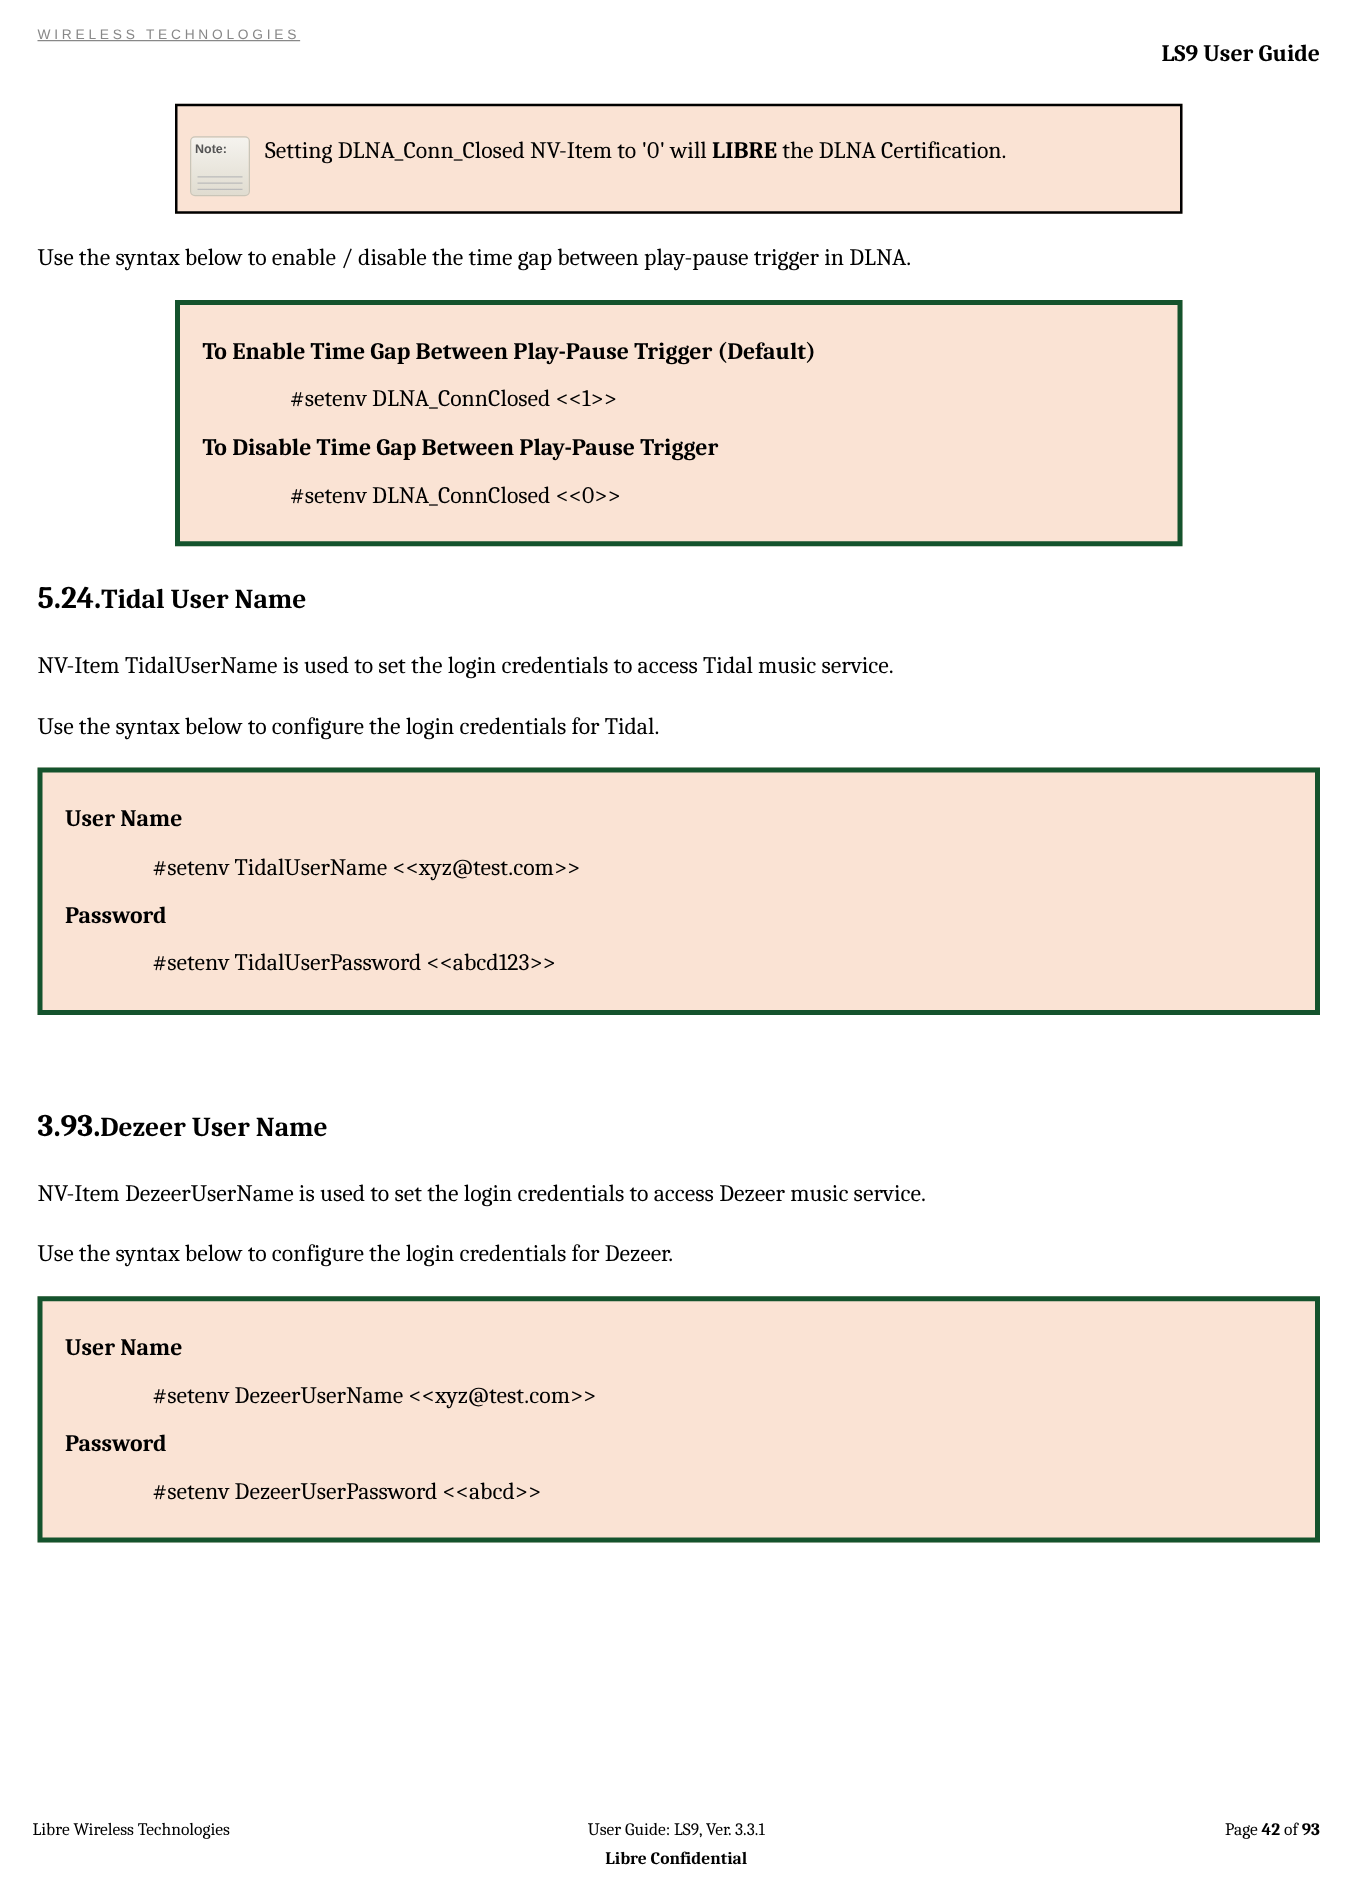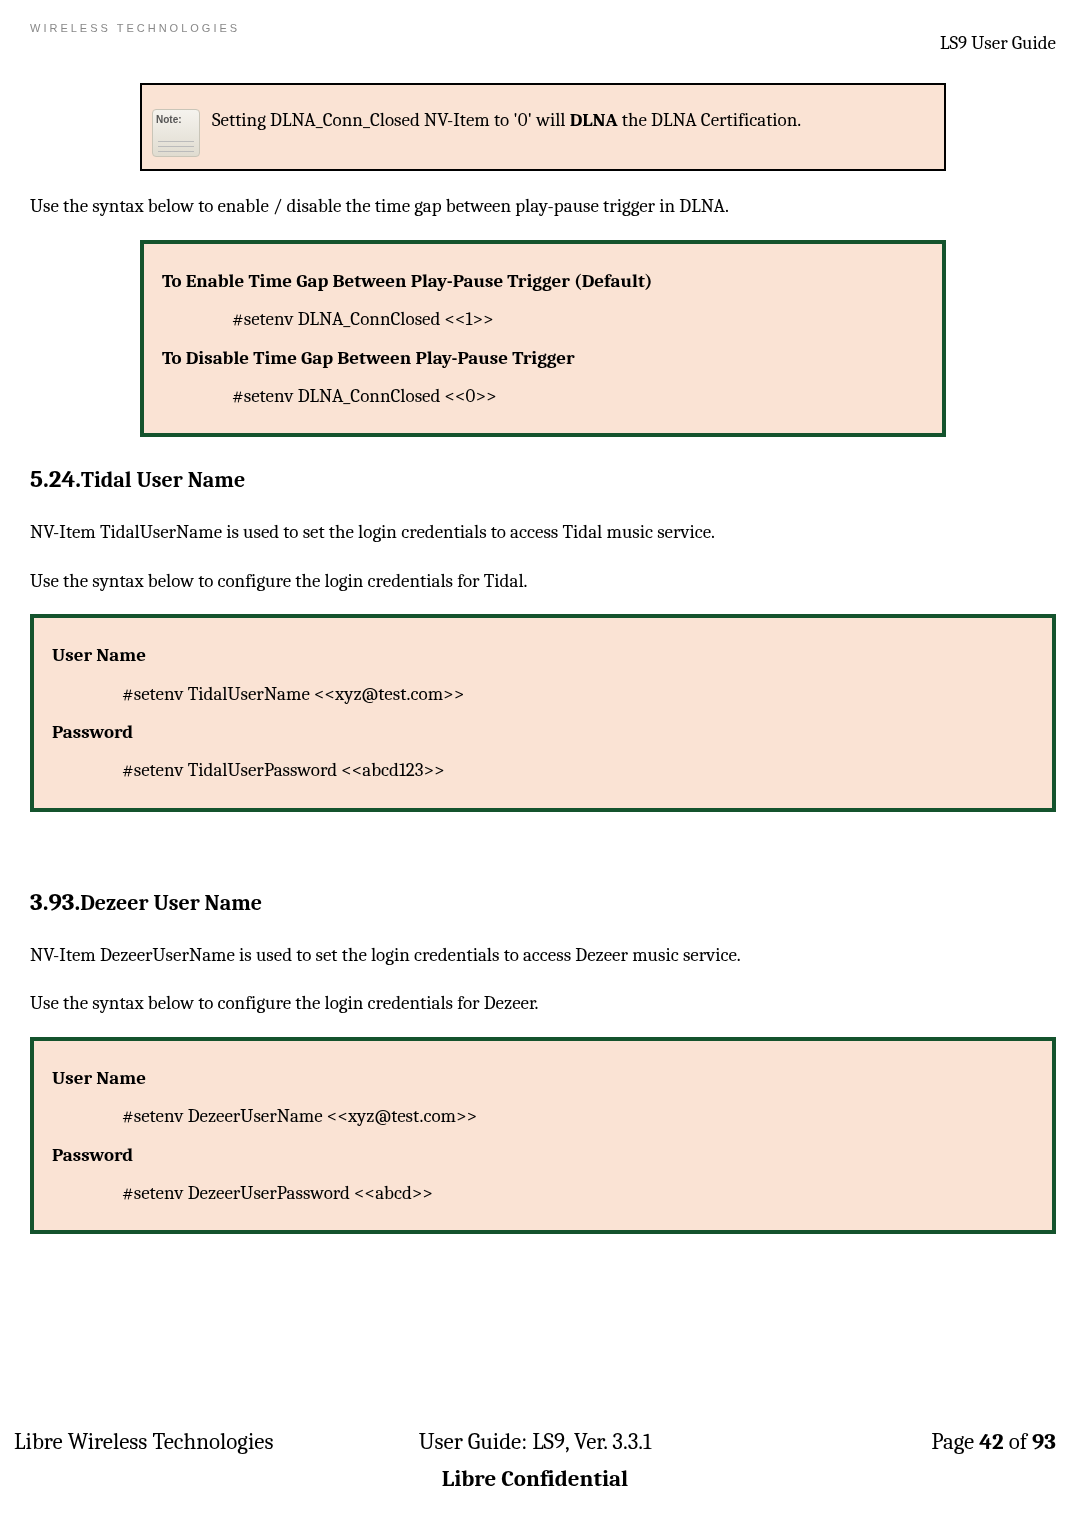--- a/index.html
+++ b/index.html
@@ -37,23 +37,24 @@
       margin-left: 6px;
     }
     .logo-dot { display: inline-block; width: 9px; height: 9px; border-radius: 50%; margin: 0 1px; }
     .dot-orange { background: #e8852b; }
     .dot-red { background: #c73636; }
     .logo-sub {
       font-size: 11px;
       letter-spacing: 3px;
       color: #888;
       font-family: Arial, sans-serif;
+      text-decoration: underline;
     }
     .doc-title {
-      font-weight: normal;
+      font-weight: bold;
       font-size: 19px;
       margin-top: 8px;
     }
     .note-box {
       border: 2px solid #000;
       background: #fae3d4;
       margin: 0 110px 20px 110px;
       padding: 12px 20px 12px 10px;
       display: flex;
       align-items: flex-start;
@@ -94,23 +95,23 @@
     .box-cmd { padding-left: 70px; margin: 8px 0; }
     .section-heading {
       font-weight: bold;
       font-size: 22px;
       margin: 18px 0 14px 0;
     }
     .section-num { font-size: 25px; }
     .footer {
       position: absolute;
       bottom: 20px;
-      left: 14px;
+      left: 26px;
       right: 30px;
-      font-size: 23px;
+      font-size: 14px;
     }
     .footer-row {
       display: flex;
       justify-content: space-between;
     }
     .footer-center { text-align: center; flex: 1; }
     .footer-left { width: 280px; }
     .footer-right { width: 280px; text-align: right; }
     .footer-conf { text-align: center; font-weight: bold; }
     .bold { font-weight: bold; }
@@ -123,21 +124,21 @@
 <div class="header">
   <div class="logo">
     <div class="logo-sub">WIRELESS TECHNOLOGIES</div>
   </div>
   <div class="doc-title">LS9 User Guide</div>
 </div>
 
 <div class="note-box">
   <div class="note-icon">Note:</div>
   <div class="note-text">
-    <span>Setting DLNA_Conn_Closed NV-Item to '0' will </span><span class="bold">DLNA</span><span> the DLNA Certification.</span>
+    <span>Setting DLNA_Conn_Closed NV-Item to '0' will </span><span class="bold">LIBRE</span><span> the DLNA Certification.</span>
   </div>
 </div>
 
 <p class="para">Use the syntax below to enable / disable the time gap between play-pause trigger in DLNA.</p>
 
 <div class="code-box narrow">
   <div class="box-heading">To Enable Time Gap Between Play-Pause Trigger (Default)</div>
   <div class="box-cmd">#setenv DLNA_ConnClosed &lt;&lt;1&gt;&gt;</div>
   <div class="box-heading">To Disable Time Gap Between Play-Pause Trigger</div>
   <div class="box-cmd">#setenv DLNA_ConnClosed &lt;&lt;0&gt;&gt;</div>

